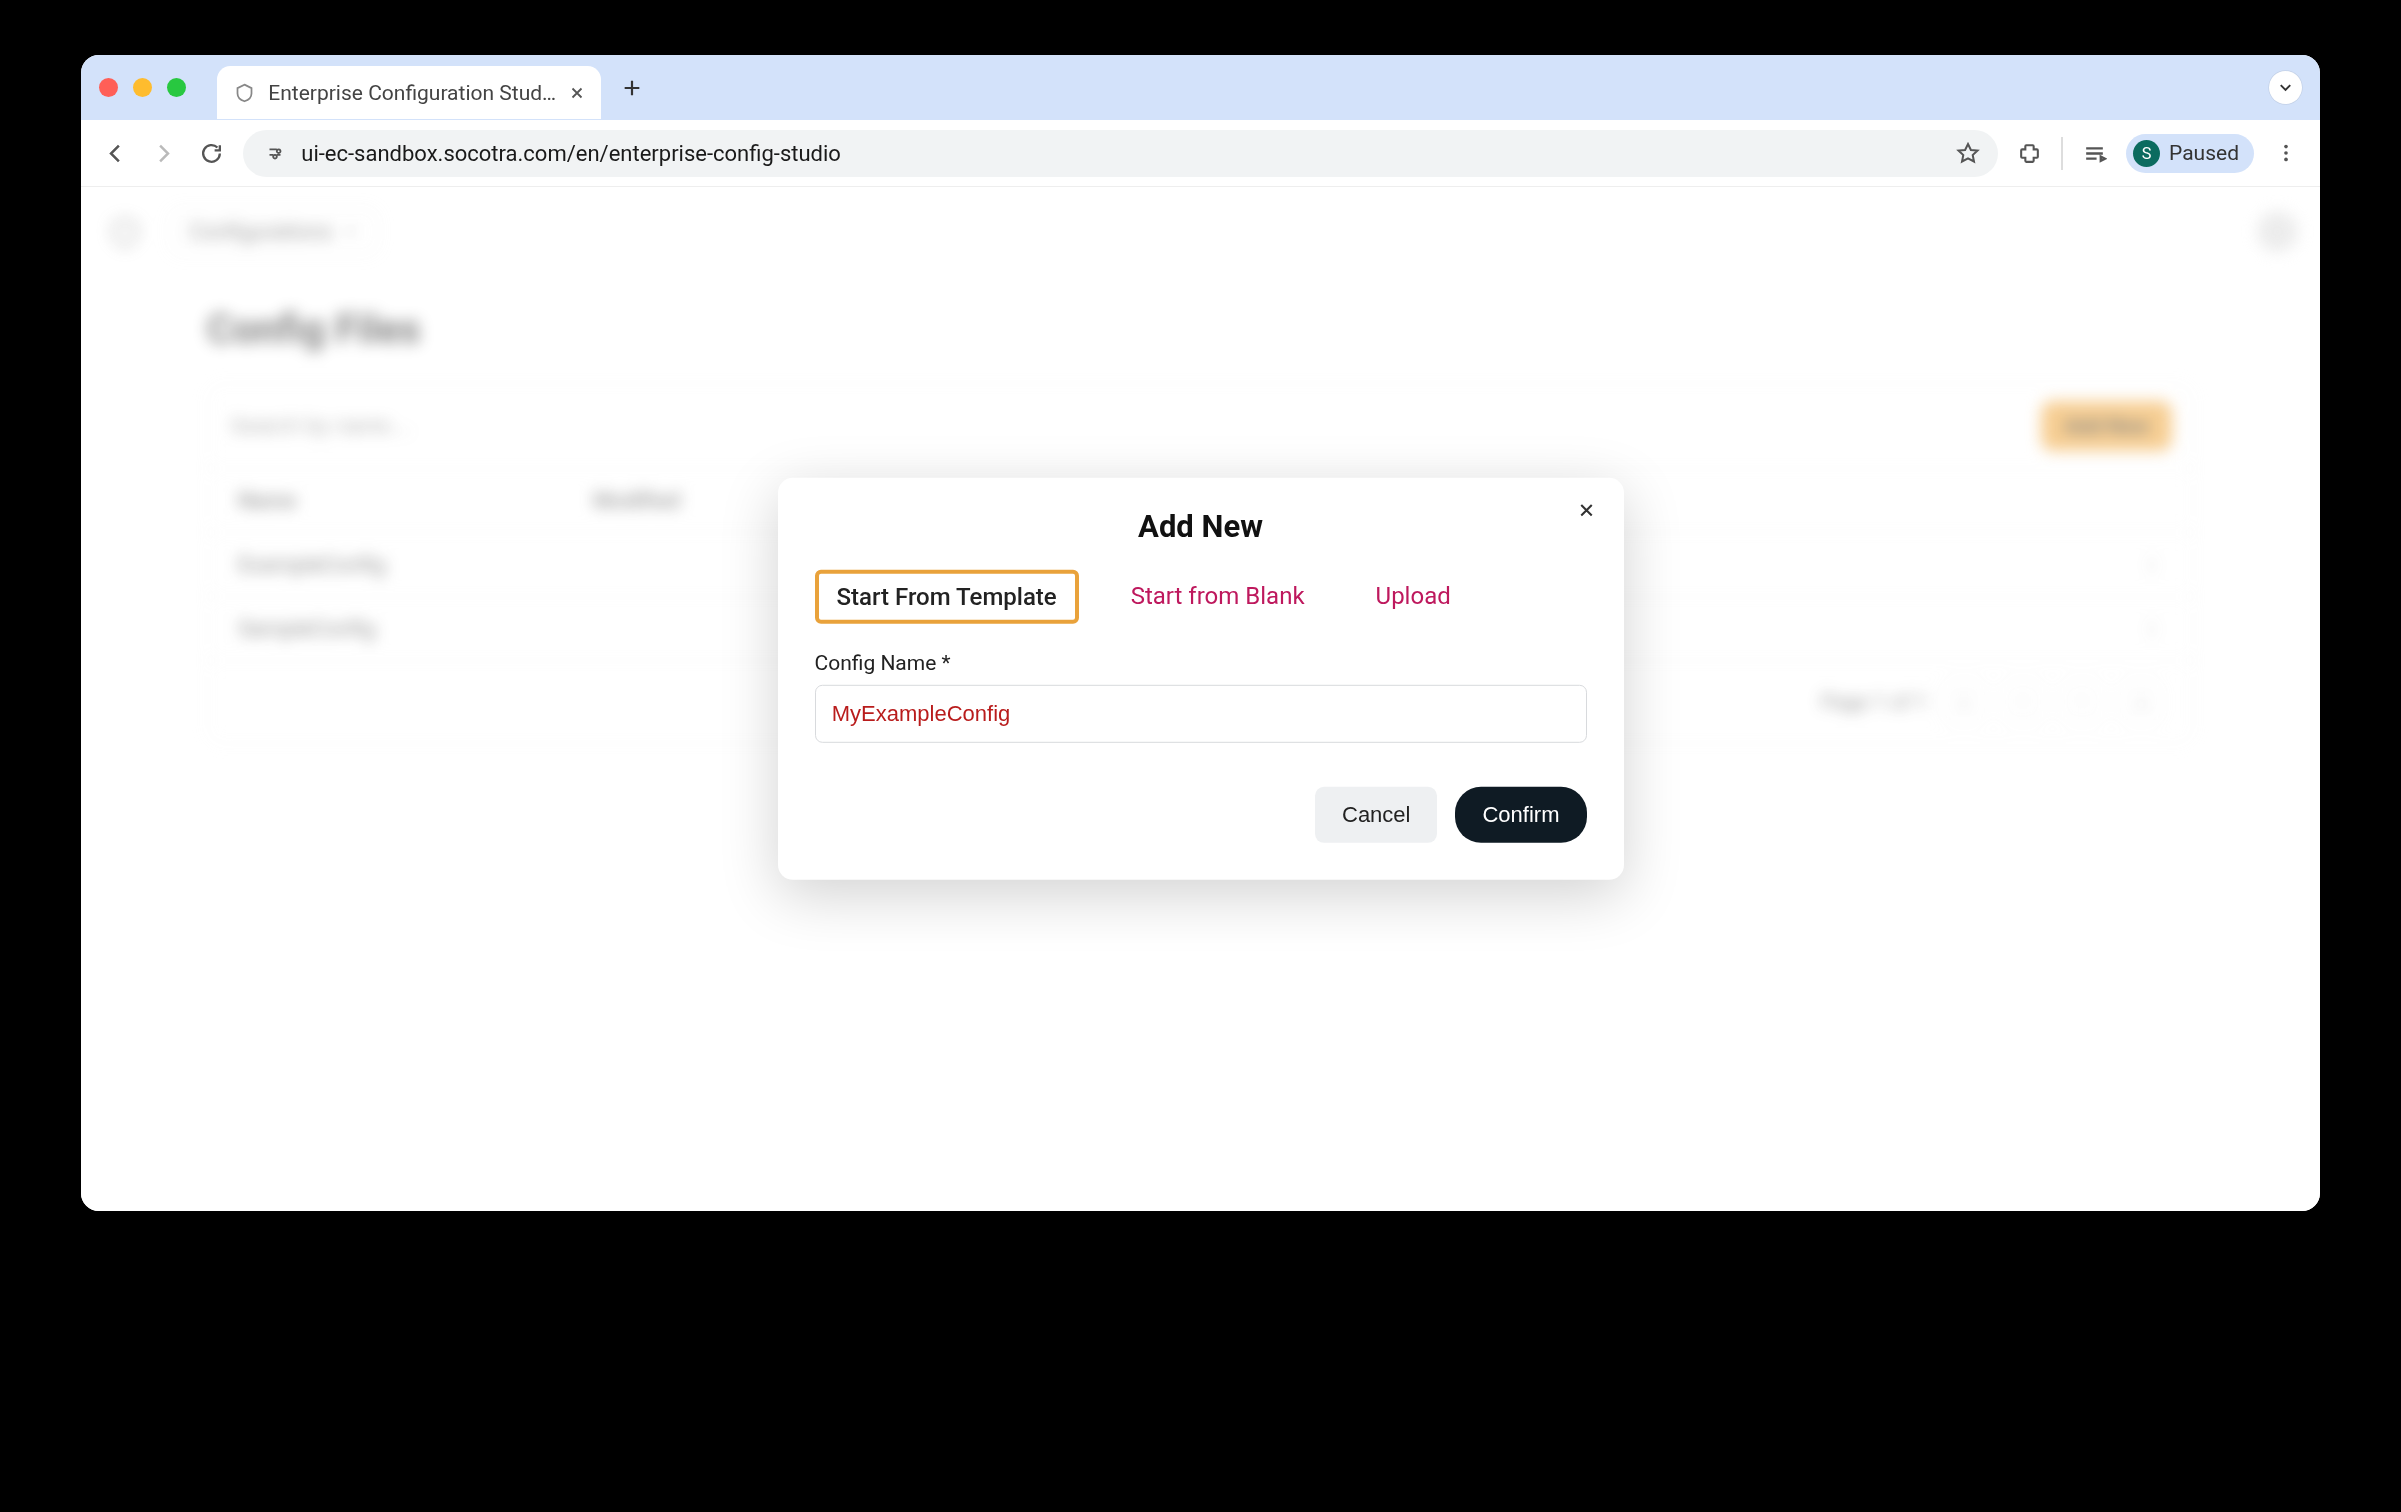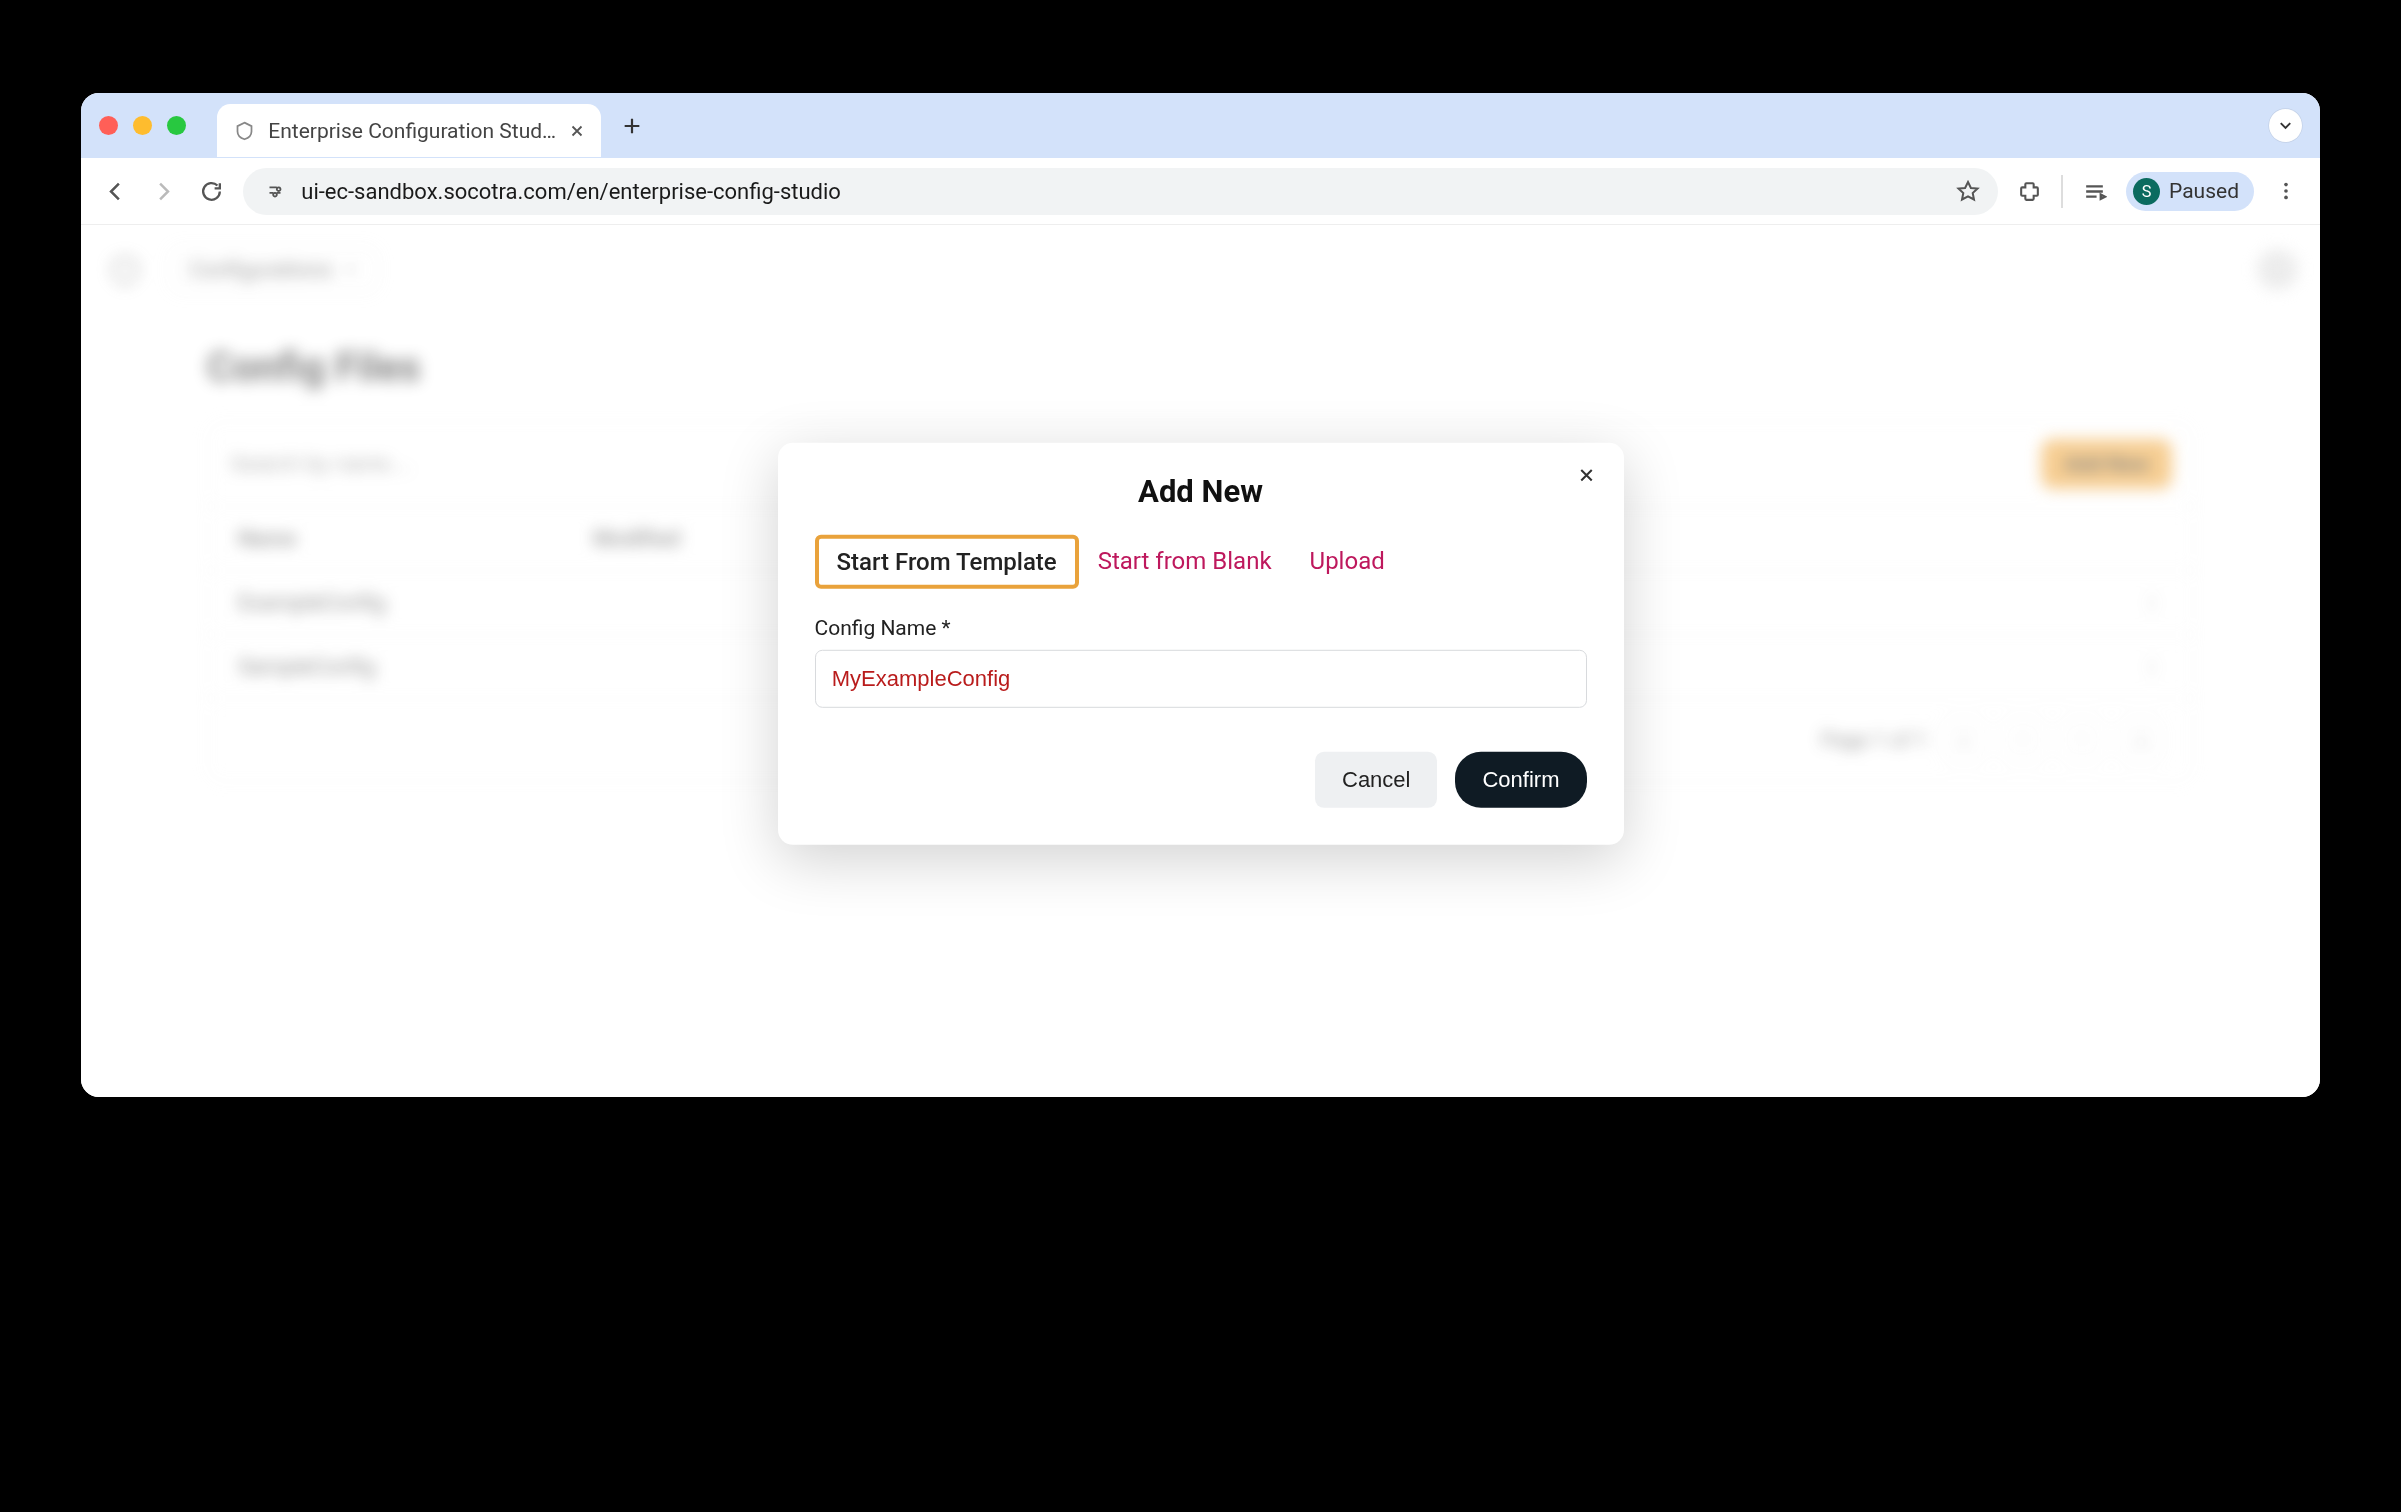--- a/index.html
+++ b/index.html
@@ -15,28 +15,27 @@
     width: 2401px;
     height: 1513px;
     position: relative;
     transform-origin: top left;
   }
   .browser-window {
     position: absolute;
     left: 81px;
     top: 55px;
     width: 2239px;
-    height: 1004px;
+    height: 1156px;
     background: #fff;
     border-radius: 18px;
     overflow: hidden;
     box-shadow: 0 0 44px rgba(0,0,0,0.4);
     display: flex;
     flex-direction: column;
-    margin-top: 38px;
   }
   
   .tab-strip {
     height: 65px;
     background: #d3e2fa;
     display: flex;
     align-items: center;
     padding: 0 18px;
     gap: 13.3px;
     position: relative;
@@ -235,20 +234,21 @@
   }
   .modal-title {
     text-align:center;
     font-size:31px;
     font-weight:700;
     color:#111;
     margin-bottom: 25px;
   }
   .modal-tabs {
     display:flex;
+    gap:33px;
     margin-bottom: 27px;
   }
   .modal-tab {
     font-size:24px;
     color:#be185d;
     padding: 12px 19px;
     border-radius:6px;
     cursor:pointer;
   }
   .modal-tab.active {

